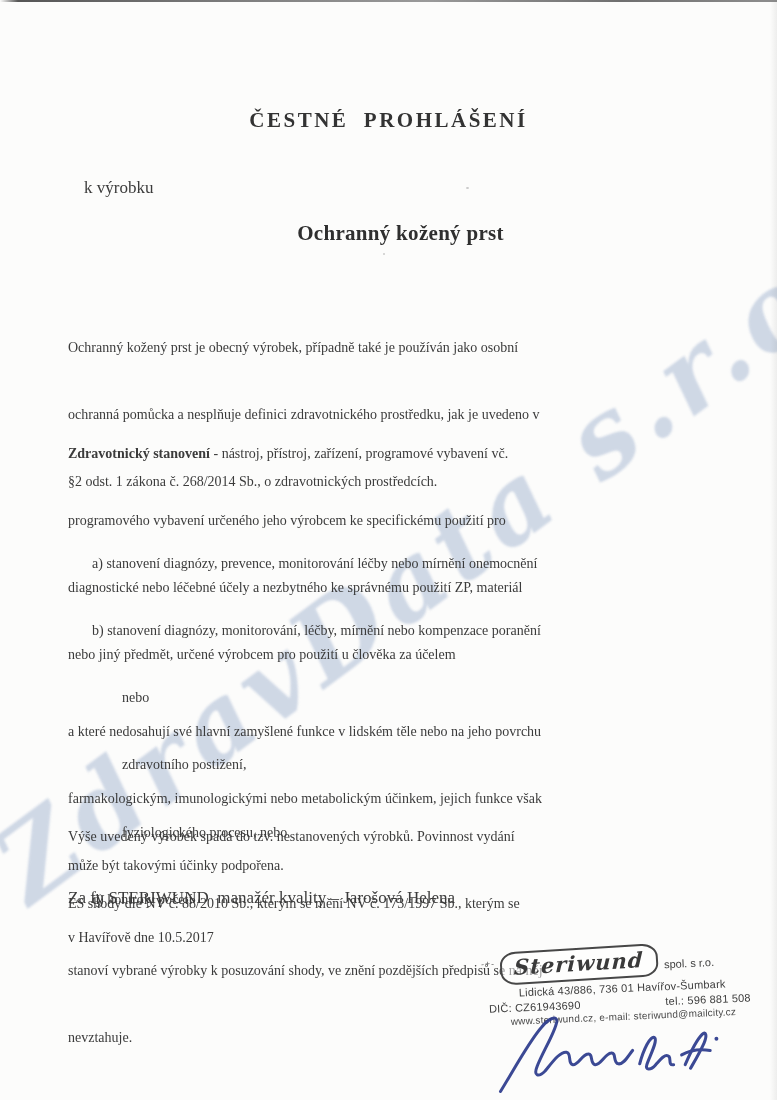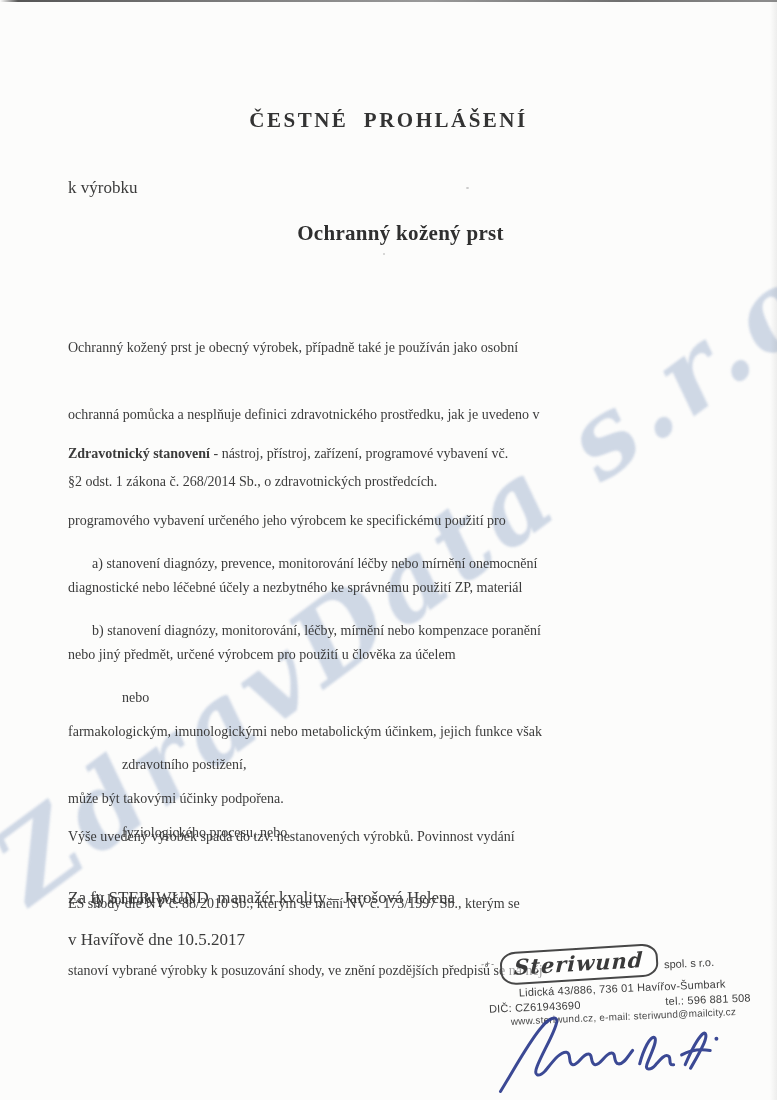--- a/index.html
+++ b/index.html
@@ -19,32 +19,32 @@
     position:absolute;left:-28px;top:828px;width:1200px;z-index:1;
     transform:rotate(-36.5deg);transform-origin:0 0;
     font-family:"DejaVu Serif", serif;font-style:italic;font-weight:bold;
     font-size:104px;letter-spacing:7px;white-space:pre;
     color:rgba(170,186,211,0.55);filter:blur(1.1px);
   }
   
   .txt{position:absolute;z-index:2;white-space:pre;}
   .doc-title{left:0;width:777px;top:108px;text-align:center;
     font-size:21px;font-weight:bold;letter-spacing:2.5px;color:#333;}
-  .intro{left:68px;top:178px;font-size:17px;}
+  .intro{left:84px;top:178px;font-size:17px;}
   .product{left:0;width:777px;top:221px;text-align:center;
     font-size:21px;font-weight:bold;letter-spacing:.3px;color:#2f2f2f;padding-left:12px;}
   .para{font-size:14px;line-height:22.4px;}
   .p1{left:68px;top:292px;}
   .p2{left:68px;top:398px;}
   .list{left:92px;top:508px;}
   .list .indent{padding-left:30px;}
   .p3{left:68px;top:676px;}
   .p4{left:68px;top:781px;}
   .signoff{left:68px;top:888px;font-size:17px;}
-  .dateline{left:68px;top:930px;font-size:17px;}
+  .dateline{left:68px;top:930px;font-size:14px;}
   .bold{font-weight:bold;}
   
   .stamp{position:absolute;left:482px;top:946px;width:280px;z-index:2;
     transform:rotate(-2.5deg);font-family:"Liberation Sans", sans-serif;color:#3d3d3d;}
   .stamp-row1{display:flex;align-items:center;}
   .stamp-mark{font-size:9px;color:#5a5a5a;margin:0 5px 10px 0;letter-spacing:1px;}
   .stamp-oval{display:inline-block;border:2px solid #474747;border-radius:16px/13px;
     padding:1px 12px 3px 12px;transform:rotate(-1deg);background:rgba(255,255,255,.5);}
   .stamp-script{font-family:"DejaVu Serif", serif;font-style:italic;font-weight:bold;
     font-size:21px;letter-spacing:1px;color:#3a3a3a;transform:skewX(-6deg);display:inline-block;}
@@ -88,28 +88,30 @@
   <div class="txt para list">
     <div>a) stanovení diagnózy, prevence, monitorování léčby nebo mírnění onemocnění</div>
     <div>b) stanovení diagnózy, monitorování, léčby, mírnění nebo kompenzace poranění</div>
     <div class="indent">nebo</div>
     <div class="indent">zdravotního postižení,</div>
     <div class="indent">fyziologického procesu, nebo</div>
     <div>d) kontroly početí</div>
   </div>
 
   <div class="txt para p3">
+    <div>a které nedosahují své hlavní zamyšlené funkce v lidském těle nebo na jeho povrchu</div>
     <div>farmakologickým, imunologickými nebo metabolickým účinkem, jejich funkce však</div>
     <div>může být takovými účinky podpořena.</div>
   </div>
 
   <div class="txt para p4">
     <div>Výše uvedený výrobek spadá do tzv. nestanovených výrobků. Povinnost vydání</div>
     <div>ES shody dle NV č. 88/2010 Sb., kterým se mění NV č. 173/1997 Sb., kterým se</div>
     <div>stanoví vybrané výrobky k posuzování shody, ve znění pozdějších předpisů se na něj</div>
+    <div>nevztahuje.</div>
   </div>
 
   <div class="txt signoff">Za fy STERIWUND  manažér kvality – Jarošová Helena</div>
   <div class="txt dateline">v Havířově dne 10.5.2017</div>
 
   <div class="stamp">
     <div class="stamp-row1">
       <span class="stamp-mark">-+-</span>
       <span class="stamp-oval"><span class="stamp-script">Steriwund</span></span>
       <span class="stamp-suffix">spol. s r.o.</span>

